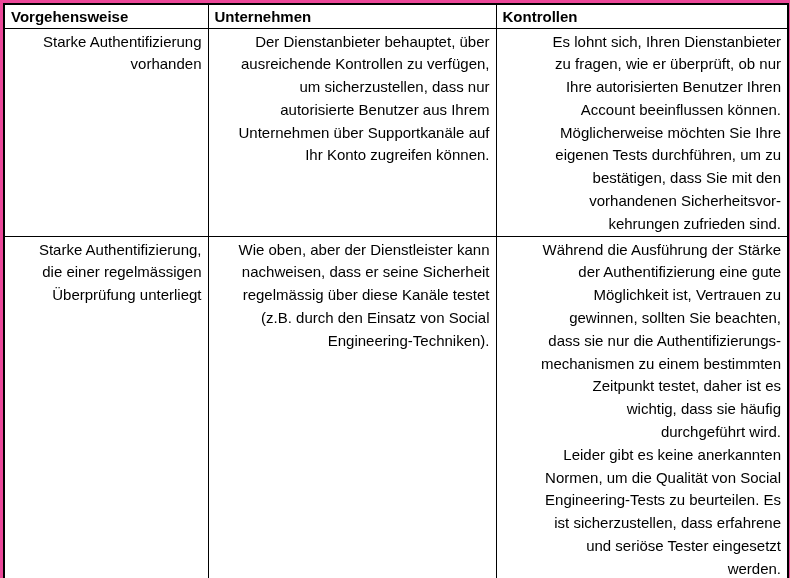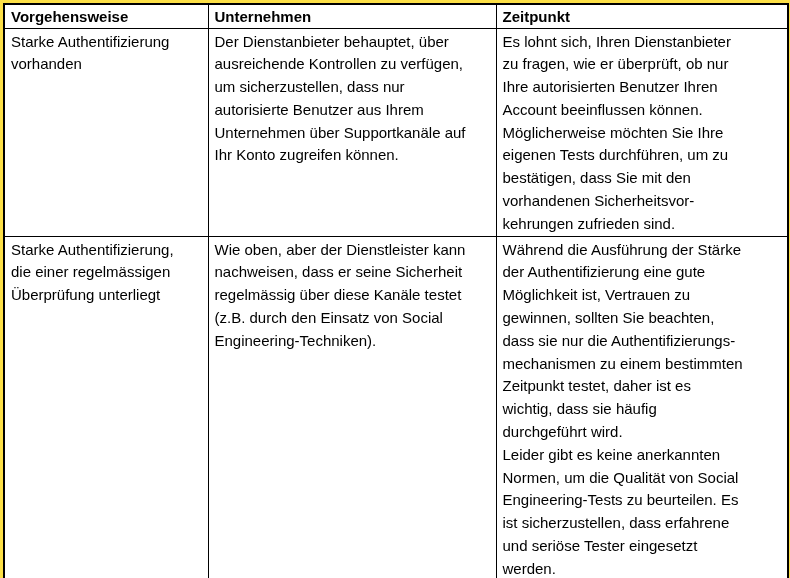--- a/index.html
+++ b/index.html
@@ -10,21 +10,21 @@
     height: 578px;
     overflow: hidden;
   }
   body {
     font-family: "Liberation Sans", sans-serif;
     color: #000000;
   }
   .doc-page {
     width: 790px;
     height: 578px;
-    background: #fde047;
+    background: #ec4899;
     box-sizing: border-box;
     padding: 3px;
   }
   table.comparison-table {
     border-collapse: collapse;
     table-layout: fixed;
     width: 784px;
     border: 2px solid #000000;
     background: #ffffff;
   }
@@ -45,39 +45,40 @@
     font-weight: bold;
     line-height: 19px;
     height: 24px;
     padding-top: 2px;
     padding-bottom: 1px;
   }
   table.comparison-table td {
     font-weight: normal;
     line-height: 22.8px;
     white-space: pre-line;
+    text-align: right;
   }
   tr.body-row-1 { height: 206px; }
   tr.body-row-2 { height: 342px; }
 </style>
 </head>
 <body>
 
 <div class="doc-page">
   <table class="comparison-table">
     <colgroup>
       <col class="c1">
       <col class="c2">
       <col class="c3">
     </colgroup>
     <thead>
       <tr>
         <th>Vorgehensweise</th>
         <th>Unternehmen</th>
-        <th>Zeitpunkt</th>
+        <th>Kontrollen</th>
       </tr>
     </thead>
     <tbody>
       <tr class="body-row-1">
         <td>Starke Authentifizierung
 vorhanden</td>
         <td>Der Dienstanbieter behauptet, über
 ausreichende Kontrollen zu verfügen,
 um sicherzustellen, dass nur
 autorisierte Benutzer aus Ihrem

